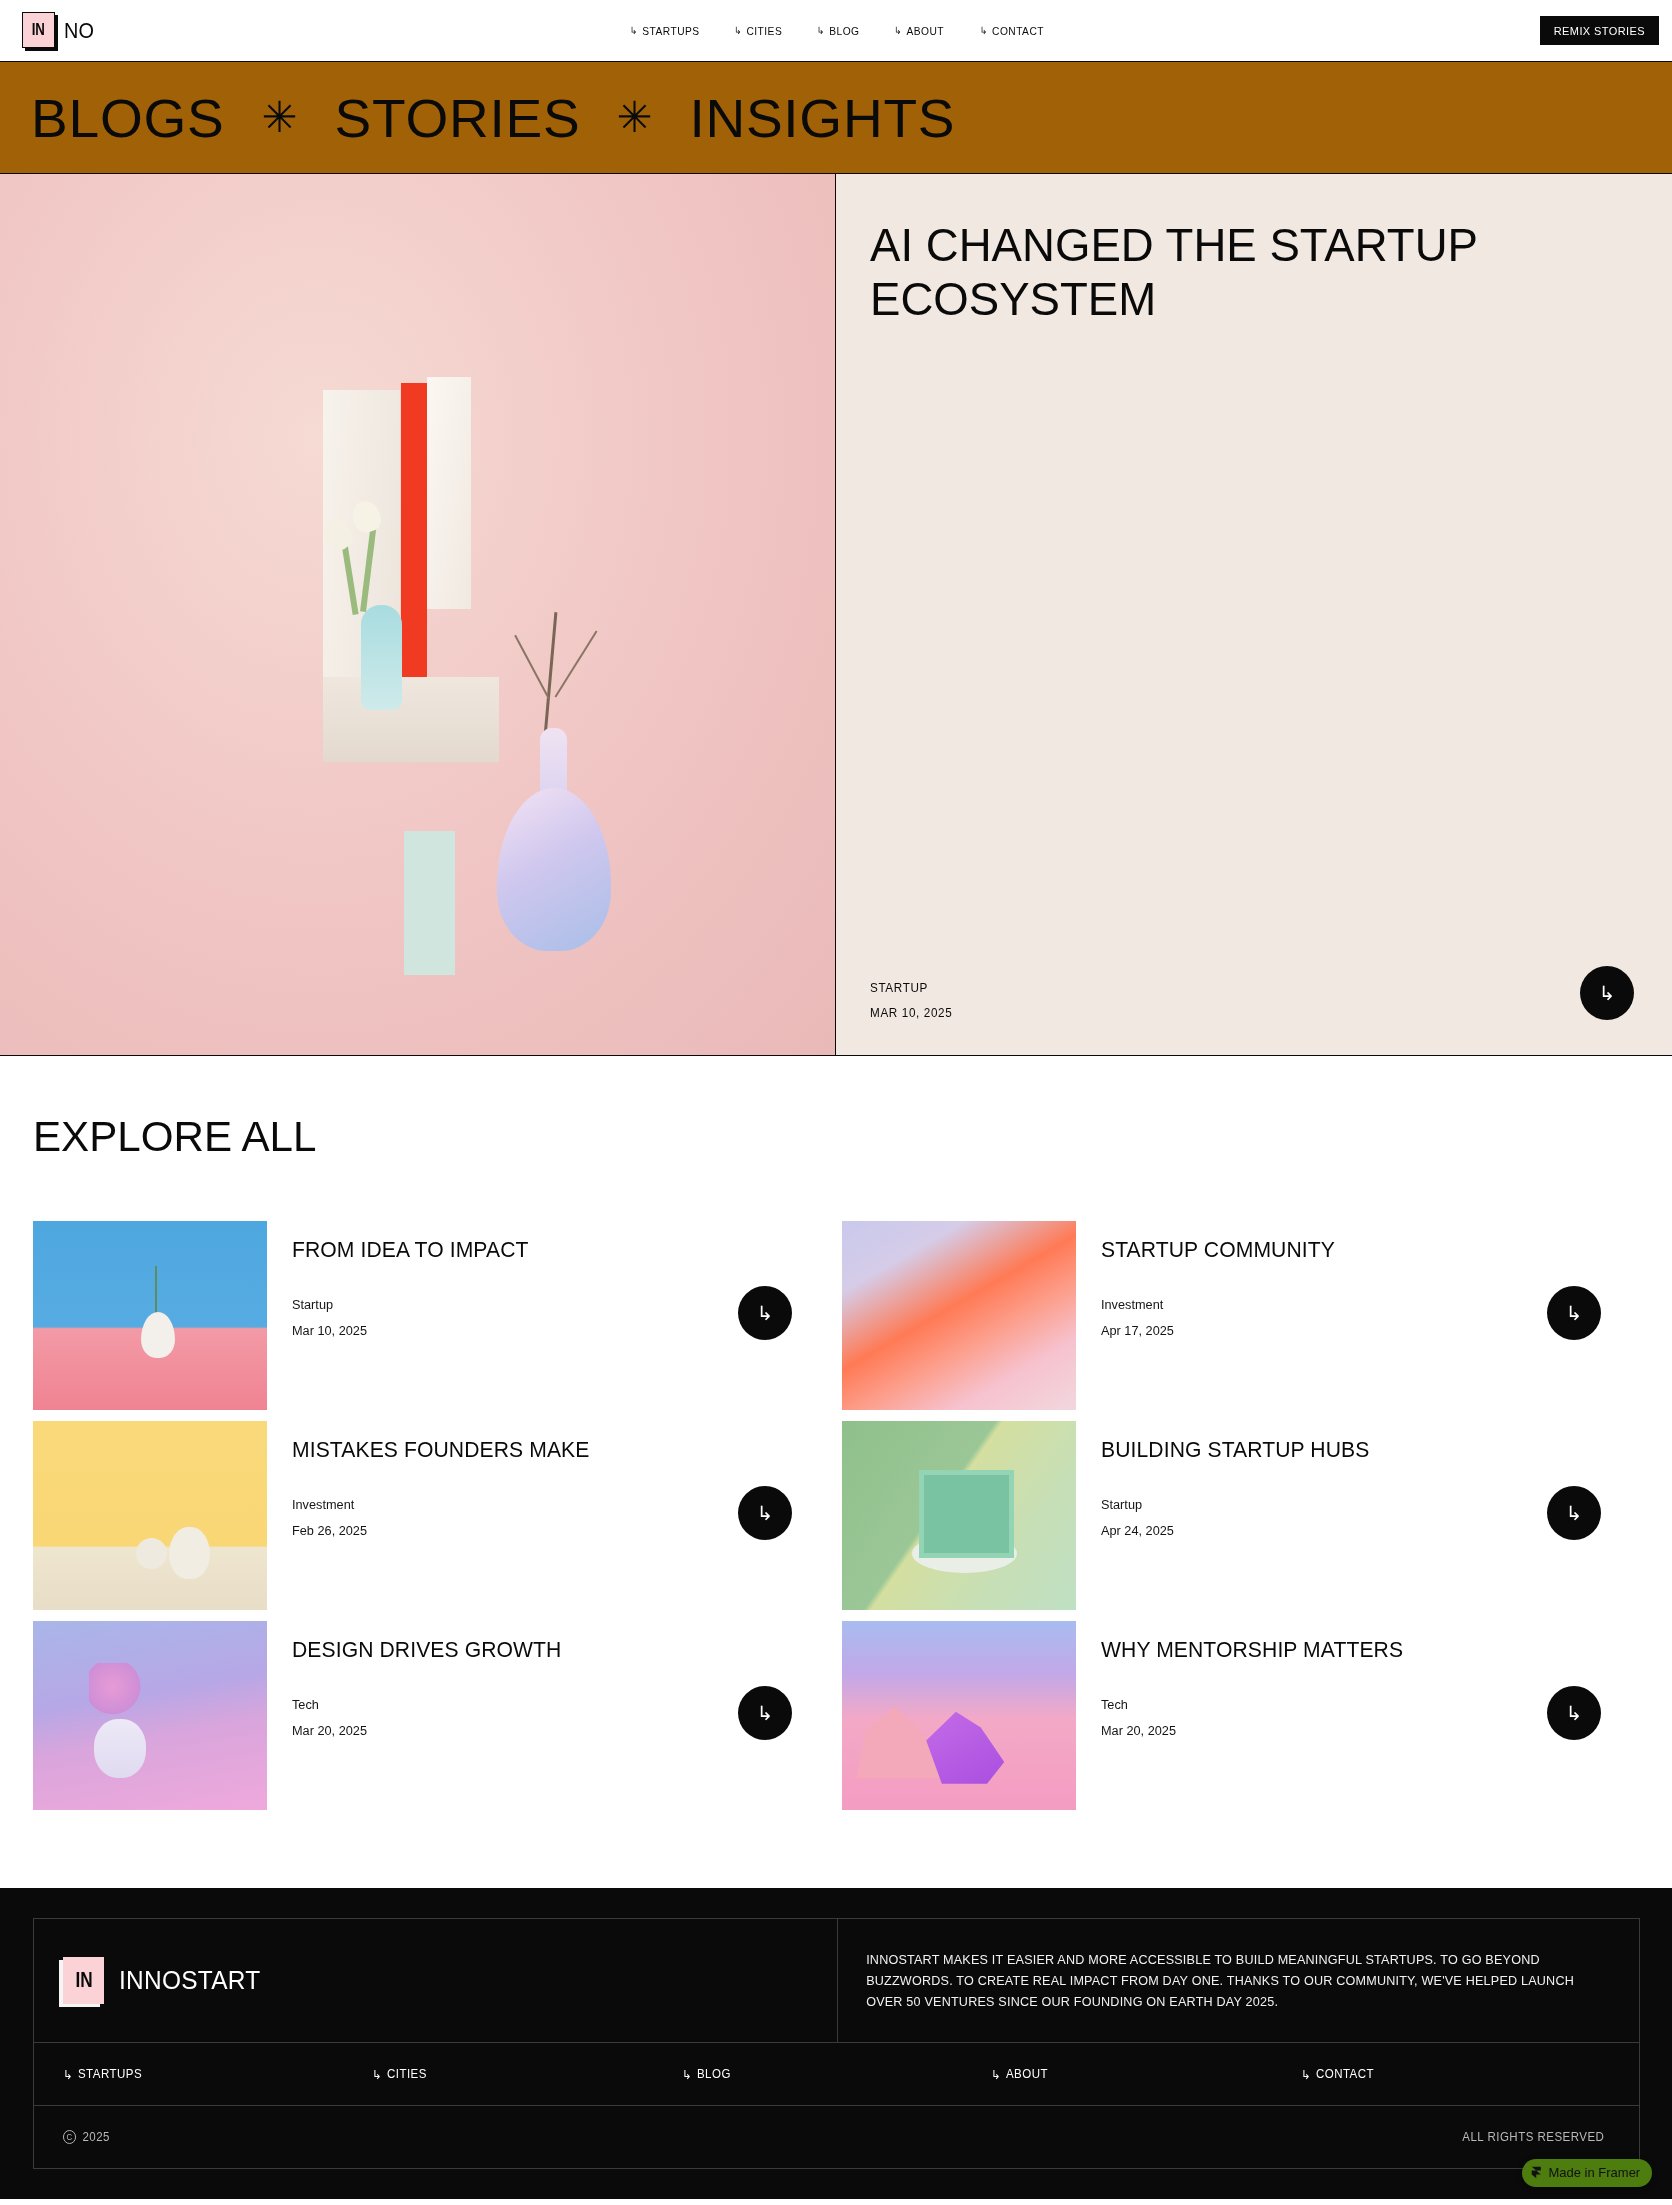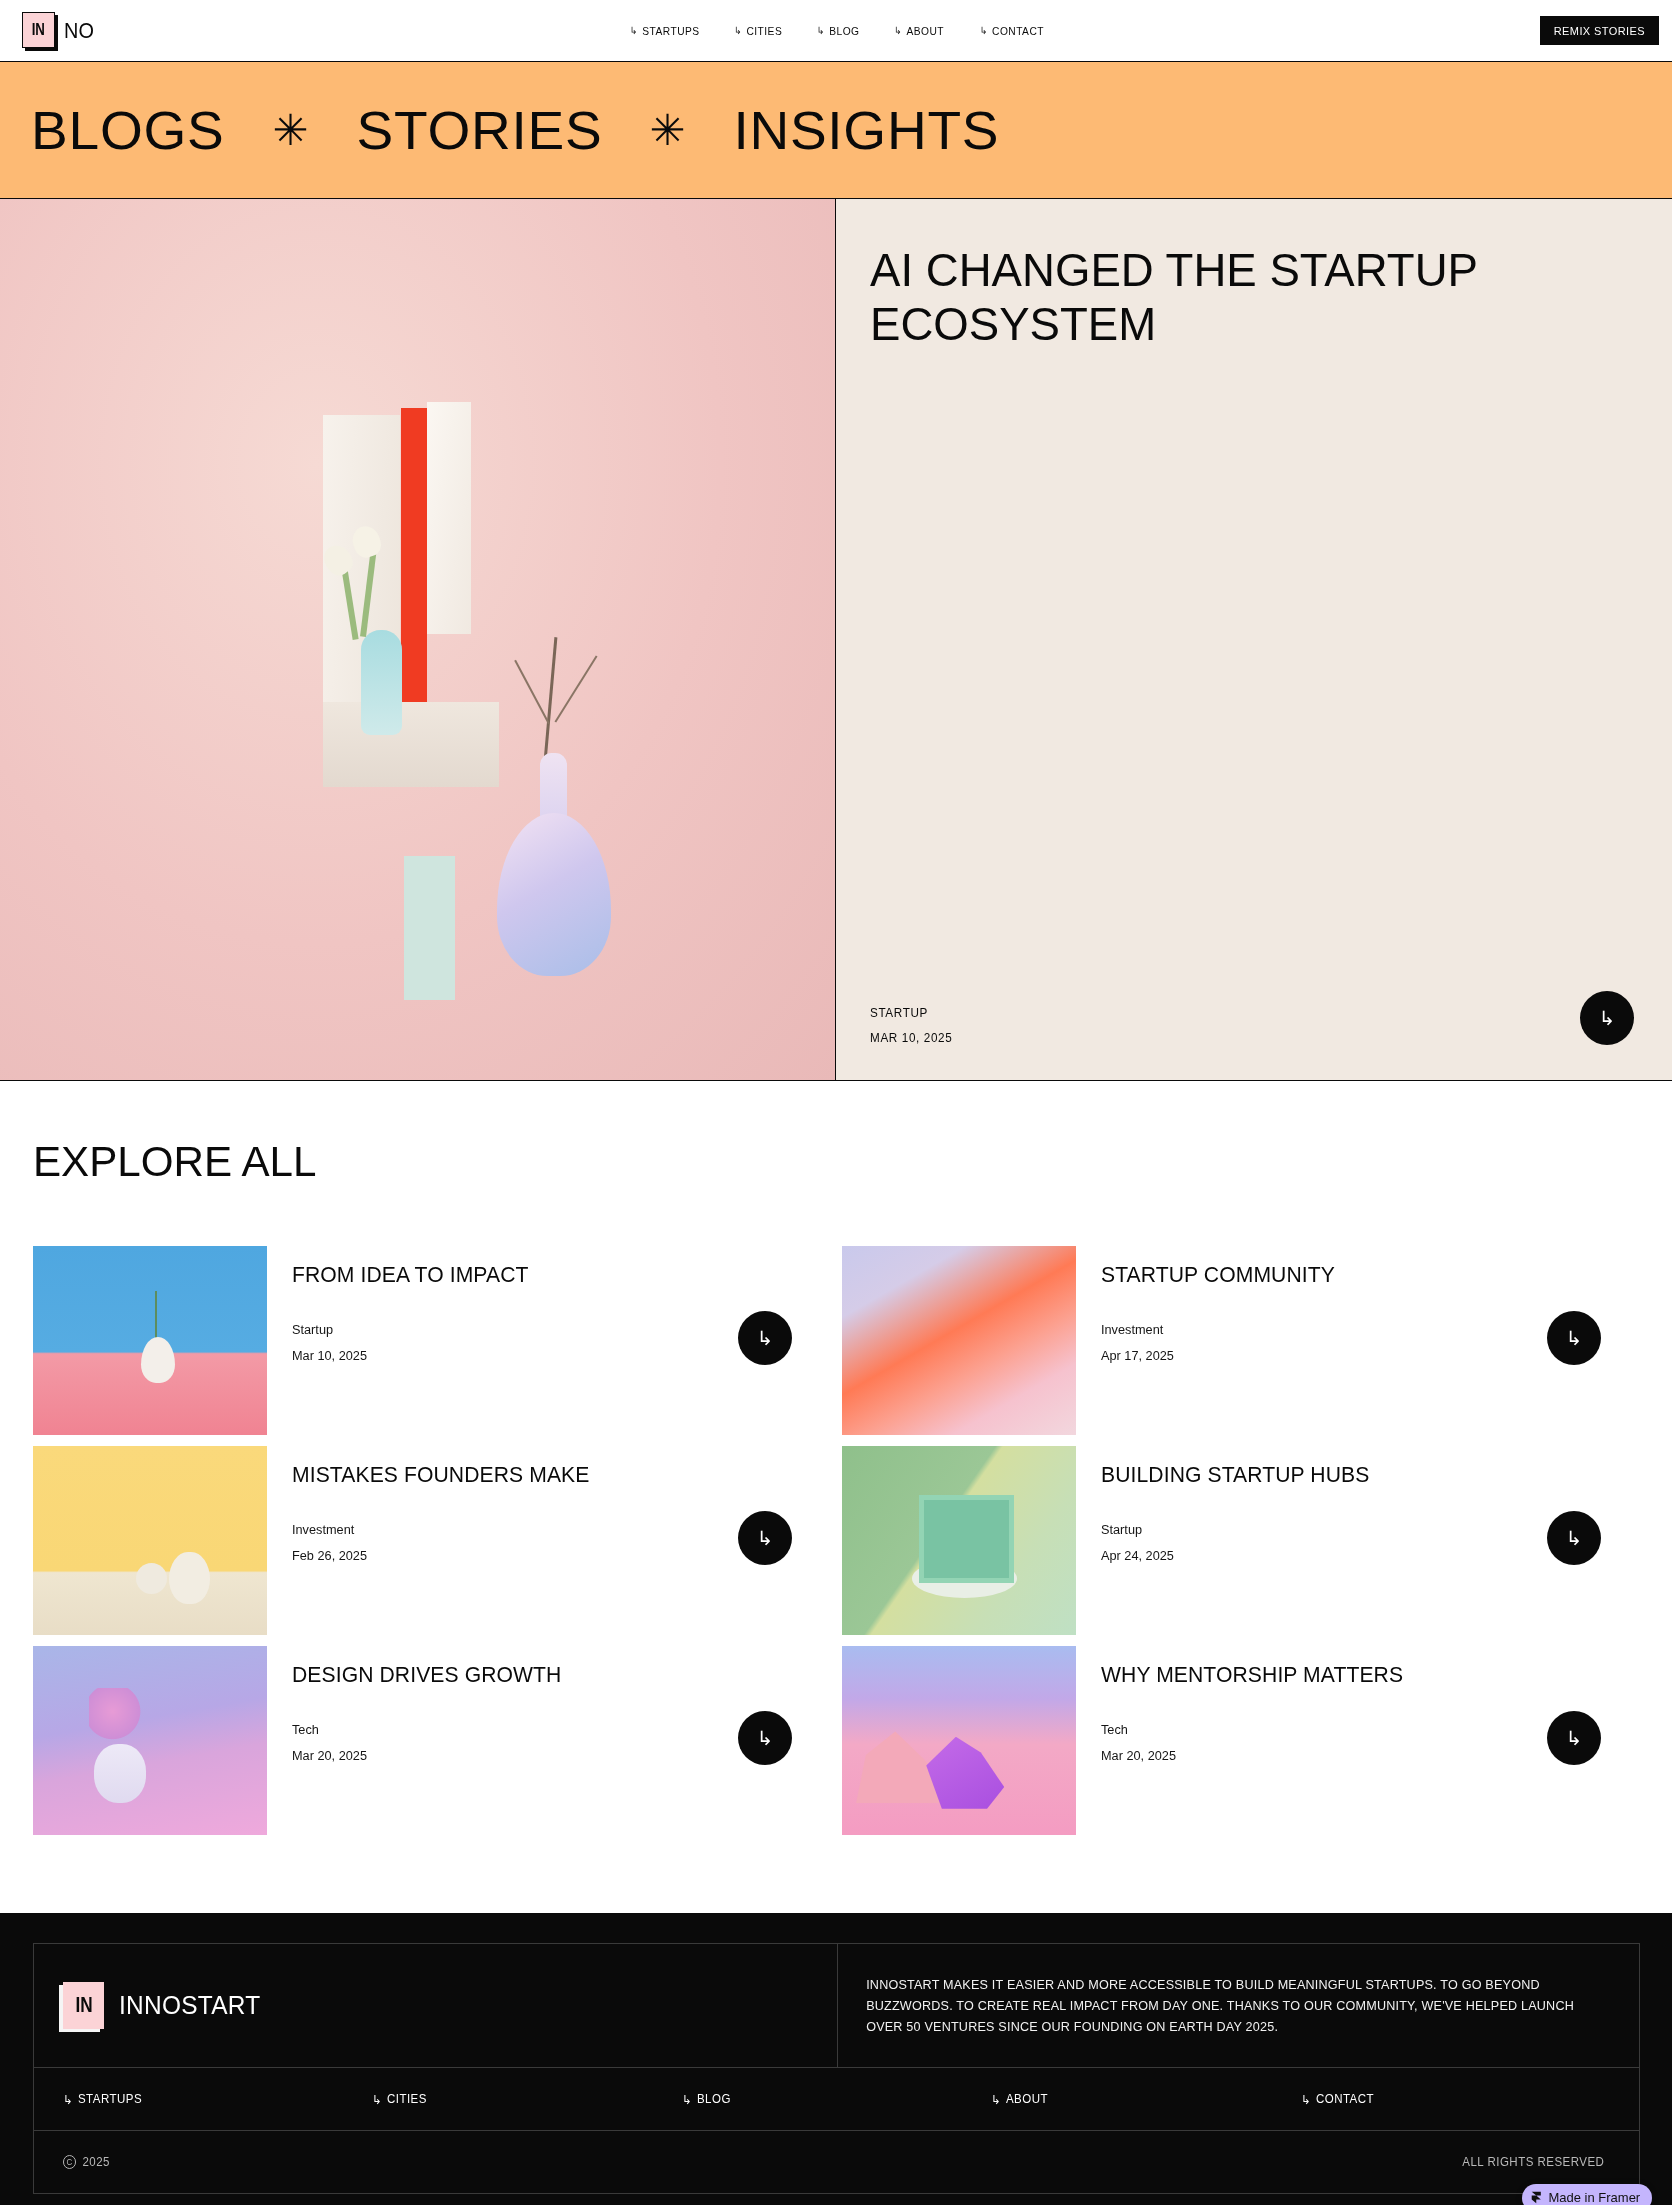--- a/index.html
+++ b/index.html
@@ -64,25 +64,25 @@
     margin-left: auto;
     background: #0a0a0a; color: #fff;
     font-size: 11px; font-weight: 500; letter-spacing: 0.4px;
     padding: 8.5px 13.7px; border: none; cursor: pointer;
     white-space: nowrap;
     font-family: "Liberation Sans", sans-serif;
   }
 
   
   .banner {
-    background: #fdba74;
-    height: 137px;
+    background: #a16207;
+    height: 112px;
     display: flex; align-items: center;
     padding-left: 33px;
-    gap: 50px;
+    gap: 39px;
     border-bottom: 1.3px solid #0a0a0a;
     overflow: hidden;
   }
   .banner-word {
     font-size: 54px; font-weight: 400;
     letter-spacing: 0.7px; color: #0a0a0a;
     white-space: nowrap; transform: scaleX(1.02);
   }
   .banner-star {
     font-size: 43px; line-height: 1; color:#0a0a0a;
@@ -272,21 +272,21 @@
   .f-copy { color:#b9b9b9; font-size:12.4px; letter-spacing:0.5px;
     display:inline-flex; align-items:center; gap:6.5px; transform:scaleX(.93); transform-origin:left;}
   .c-mark {
     width:14.4px; height:14.4px; border:1px solid #b9b9b9; border-radius:50%;
     display:inline-flex; align-items:center; justify-content:center;
     font-size:8.5px; line-height:1;
   }
   .f-rights { margin-left:auto; color:#b9b9b9; font-size:12.4px; letter-spacing:0.5px; transform:scaleX(.93);}
   .framer-badge {
     position: absolute; right: 21px; bottom: 11.8px;
-    background:#c4b5fd; border-radius: 14px;
+    background:#4d7c0f; border-radius: 14px;
     padding: 6.5px 11.8px 6.5px 9.1px;
     display:flex; align-items:center; gap:6.5px;
     font-size: 13px; color:#111; font-weight:500;
     box-shadow: 0 1.3px 6.5px rgba(0,0,0,.25);
   }
   .framer-glyph { width:10.5px; height:13px; display:block; }
   .fwrap { position: relative; }
 </style>
 </head>
 <body>

